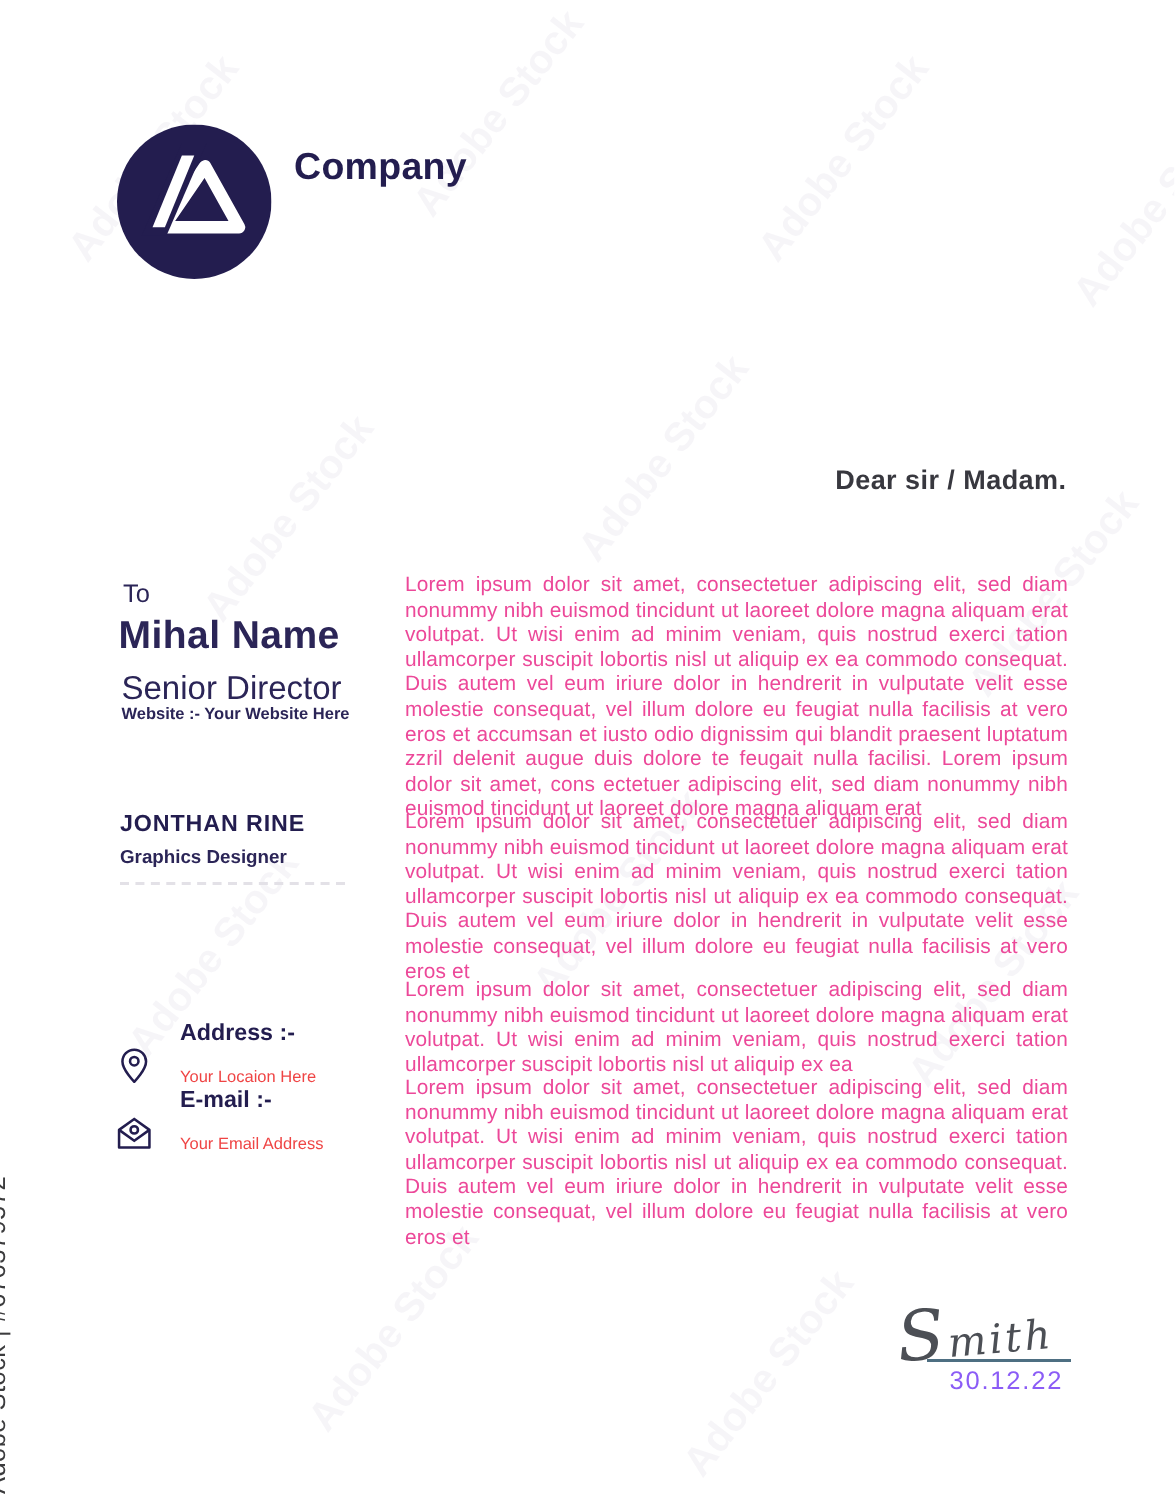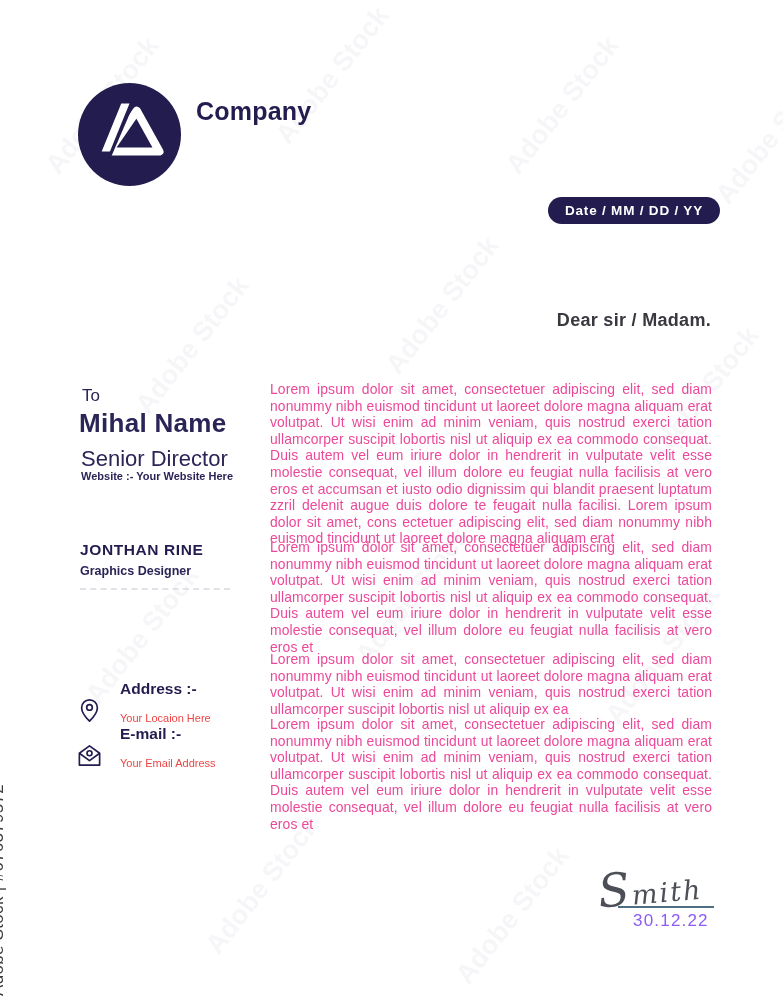--- a/index.html
+++ b/index.html
@@ -112,21 +112,20 @@
       <circle cx="50" cy="50" r="50" fill="#231d4f"></circle>
       <path d="M57 27 L79 66.5 L30 66.5 Z" fill="none" stroke="#ffffff" stroke-width="8" stroke-linejoin="round"></path>
       <polygon points="16,72 42,12 58,12 32,72" fill="#231d4f"></polygon>
       <polygon points="23,66.5 42,20 50,20 31,66.5" fill="#ffffff"></polygon>
     </svg>
   </div>
   <div class="company-name">
     <div>Company</div>
   </div>
 
-  <div class="date-badge">Date / MM / DD / YY</div>
 
   <div class="salutation">Dear sir / Madam.</div>
 
   <div class="to-label">To</div>
   <div class="recipient-name">Mihal Name</div>
   <div class="recipient-title">Senior Director</div>
   <div class="recipient-website">Website :- Your Website Here</div>
 
   <div class="sender-name">JONTHAN RINE</div>
   <div class="sender-title">Graphics Designer</div>

